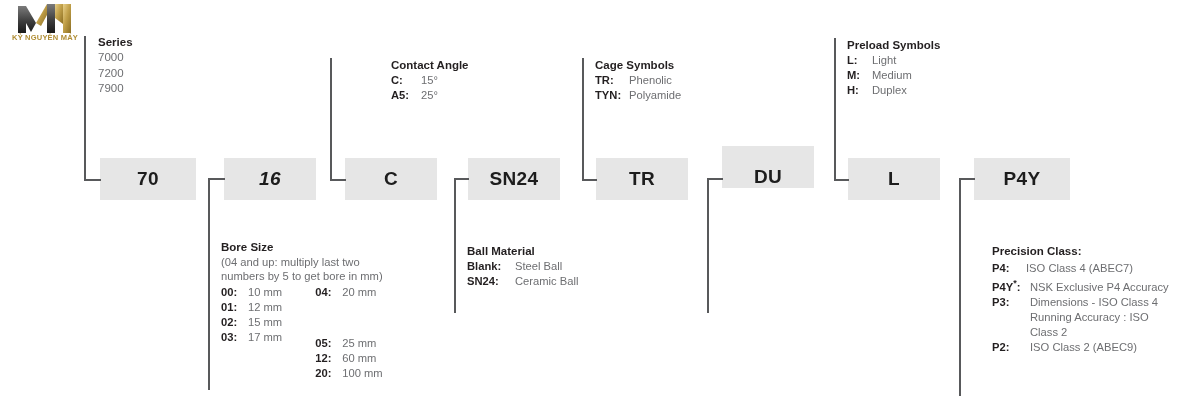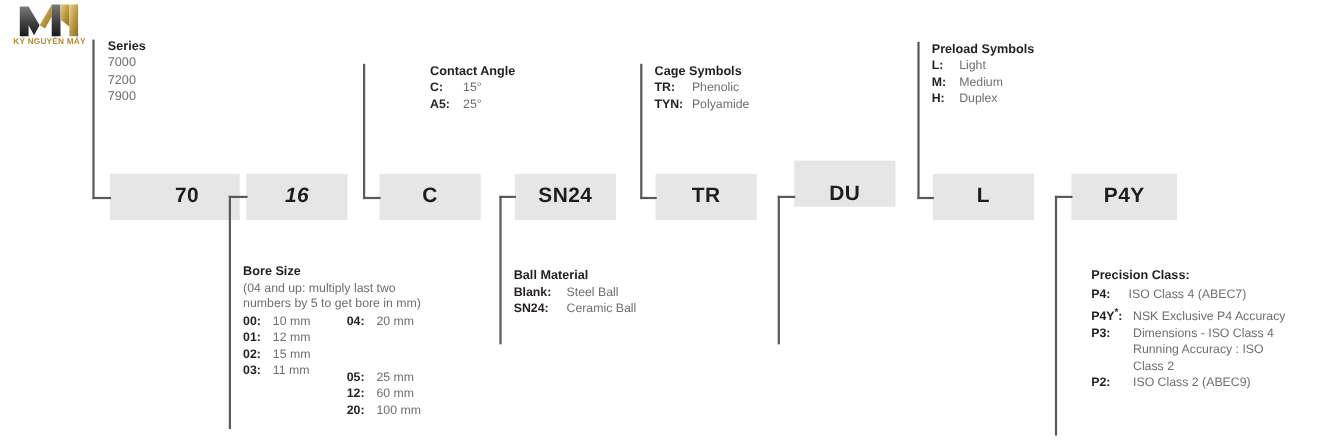--- a/index.html
+++ b/index.html
@@ -148,21 +148,21 @@
       </defs>
       <polygon points="2,31 2,4 10,4 20,21 15,30 10,21 10,31" fill="url(#gGray)"></polygon>
       <polygon points="20,21 31,2 31,13 25,24" fill="url(#gGold)"></polygon>
       <polygon points="31,2 39,2 39,31 31,31" fill="url(#gGray)"></polygon>
       <polygon points="39,2 47,2 47,22 39,16" fill="url(#gGold)"></polygon>
       <polygon points="47,2 55,2 55,31 47,31" fill="url(#gGold)"></polygon>
     </svg>
     <div class="logo-text">KỶ NGUYÊN MÁY</div>
   </div>
 
-  <div class="code-box" style="left:100px; top:158px; width:96px;padding-left:22px;">
+  <div class="code-box" style="left:100px; top:158px; width:96px;">
     <span>70</span>
   </div>
   <div class="code-box" style="left:224px; top:158px; width:92px;font-style:italic;">
     <span>16</span>
   </div>
   <div class="code-box" style="left:345px; top:158px; width:92px;">
     <span>C</span>
   </div>
   <div class="code-box" style="left:468px; top:158px; width:92px;">
     <span>SN24</span>
@@ -270,21 +270,21 @@
         <div class="row">
           <span class="k" style="width:27px;">01:</span>
           <span class="v">12 mm</span>
         </div>
         <div class="row">
           <span class="k" style="width:27px;">02:</span>
           <span class="v">15 mm</span>
         </div>
         <div class="row">
           <span class="k" style="width:27px;">03:</span>
-          <span class="v">11 mm</span>
+          <span class="v">17 mm</span>
         </div>
       </div>
       <div class="col2-gap"></div>
       <div>
         <div class="row">
           <span class="k" style="width:27px;">04:</span>
           <span class="v">20 mm</span>
         </div>
         <div class="row">
           <span class="k" style="width:27px;margin-top:36px;">05:</span>

